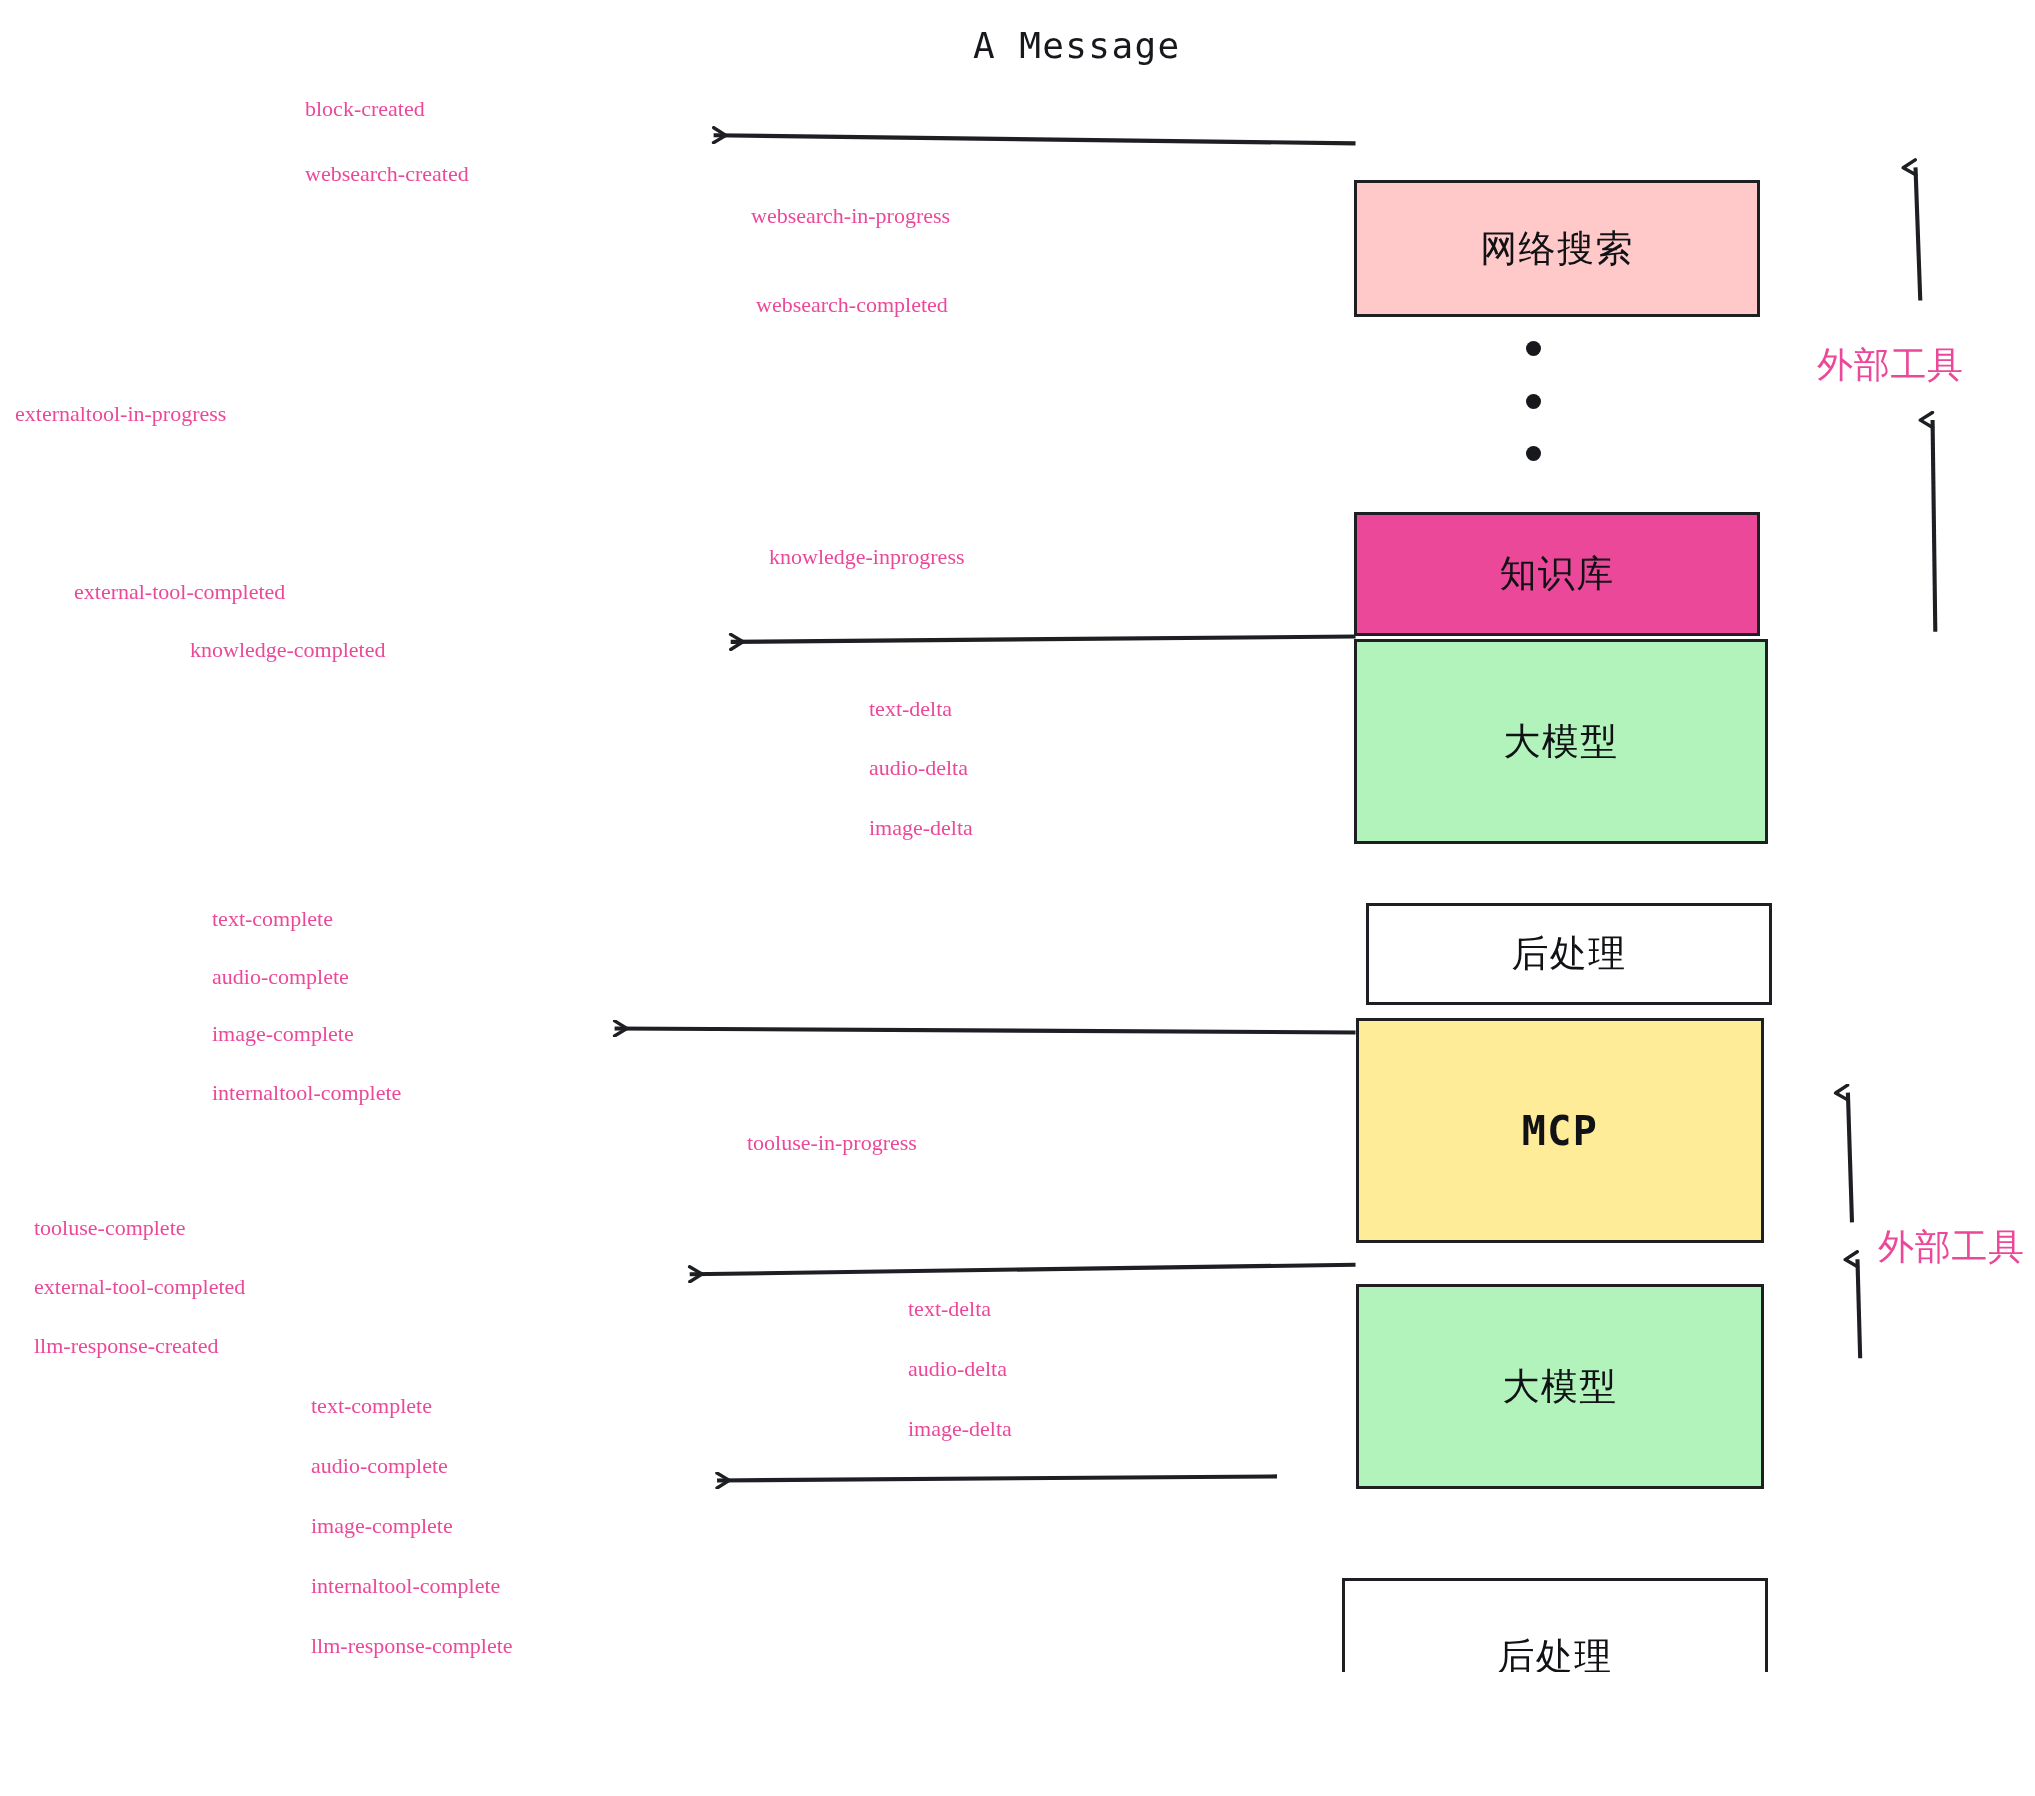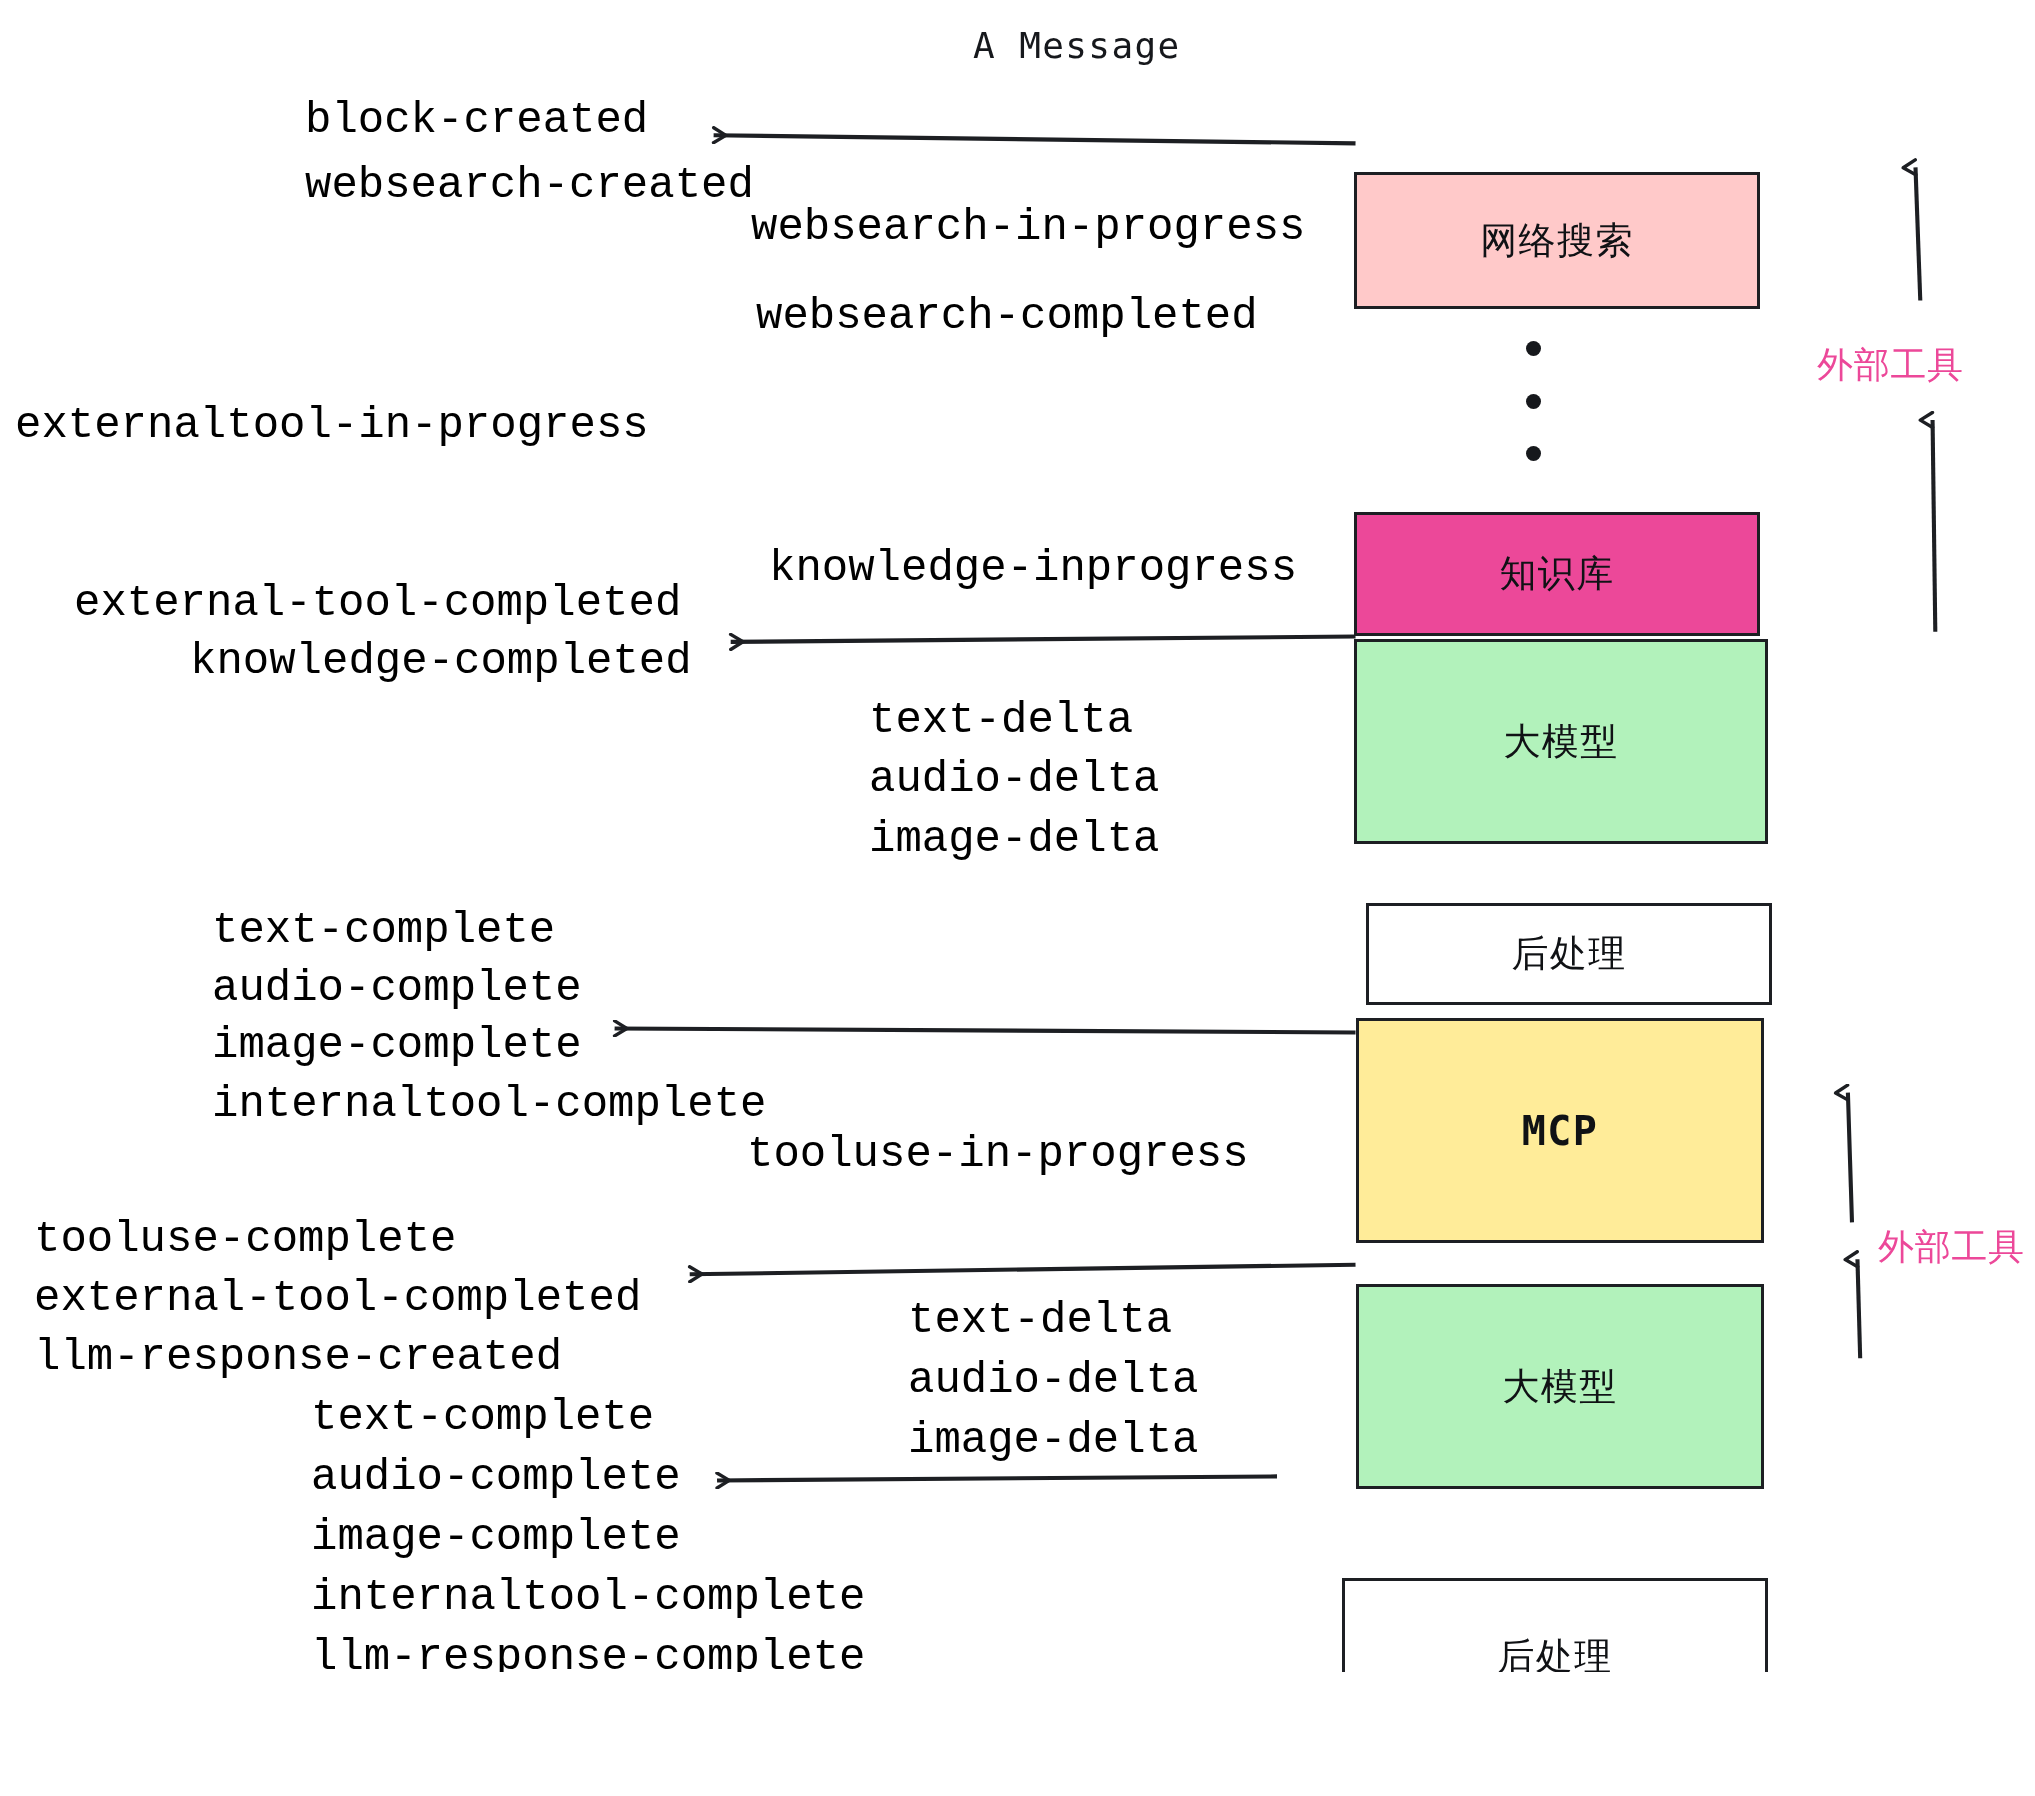--- a/index.html
+++ b/index.html
@@ -20,24 +20,24 @@
     position: absolute;
     font-family: "DejaVu Sans Mono", "Liberation Mono", monospace;
     font-size: 36px;
     color: #16181c;
     letter-spacing: 1.4px;
     white-space: nowrap;
   }
   
   .evt {
     position: absolute;
-    font-family: Liberation Mono, monospace;
-    font-size: 44px;
+    font-family: Liberation Serif, serif;
+    font-size: 22px;
     line-height: 1;
-    color: #000000;
+    color: #ec4899;
     white-space: nowrap;
     letter-spacing: 0px;
   }
   
   .node {
     position: absolute;
     box-sizing: border-box;
     border: 3.4px solid #1d1f23;
     display: flex;
     align-items: center;
@@ -149,21 +149,21 @@
   <div class="evt" style="left:908px; top:1418px;">image-delta</div>
 
   <div class="evt" style="left:311px; top:1395px;">text-complete</div>
   <div class="evt" style="left:311px; top:1455px;">audio-complete</div>
   <div class="evt" style="left:311px; top:1515px;">image-complete</div>
   <div class="evt" style="left:311px; top:1575px;">internaltool-complete</div>
   <div class="evt" style="left:311px; top:1635px;">llm-response-complete</div>
 
   <div class="evt" style="left:10.2px; top:1738px;">block-complete</div>
 
-  <div class="node" style="left:1354px; top:172px; width:406px; height:137px; background:#ffc9c9;">
+  <div class="node" style="left:1354px; top:180px; width:406px; height:137px; background:#ffc9c9;">
     <span>网络搜索</span>
   </div>
 
   <div class="dots" style="left:1523px; top:341px; width:20.5px; height:120px;">
     <span></span>
     <span></span>
     <span></span>
   </div>
 
   <div class="node" style="left:1354px; top:512px; width:406px; height:124px; background:#ec4899;">

